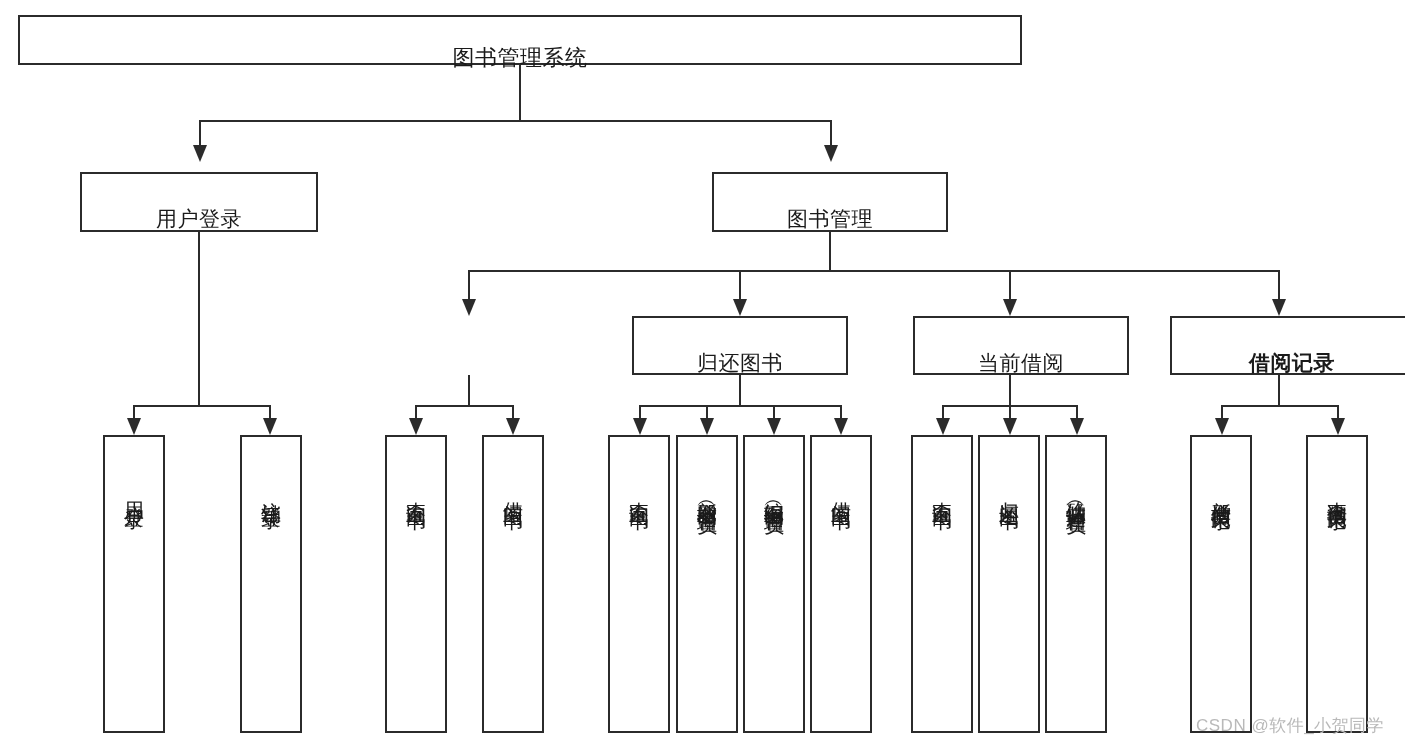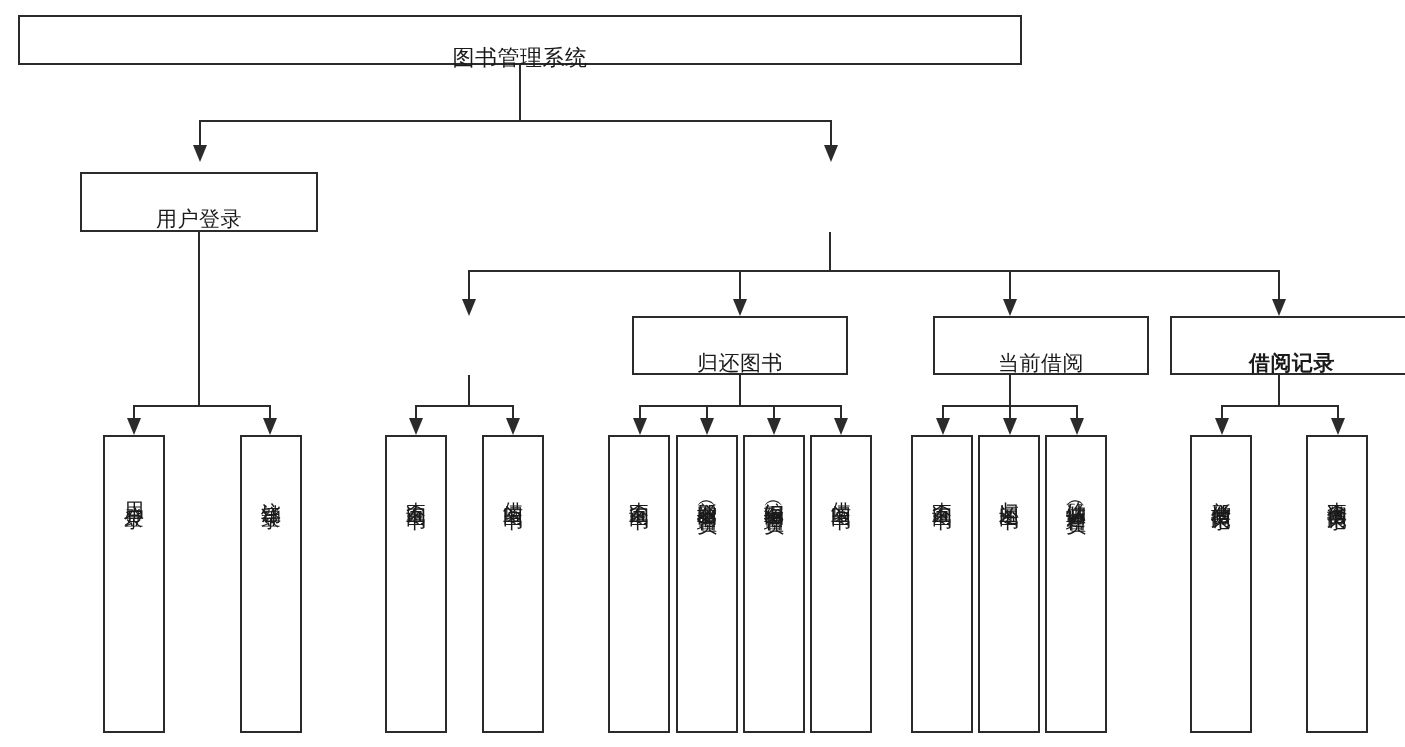--- a/index.html
+++ b/index.html
@@ -93,20 +93,23 @@
   <div class="vline" style="left:519px; top:65px; height:55px;"></div>
 
   <div class="hline" style="left:199px; top:120px; width:633px;"></div>
   <div class="vline" style="left:199px; top:120px; height:25px;"></div>
   <div class="vline" style="left:830px; top:120px; height:25px;"></div>
   <div class="arrow" style="left:193px; top:145px;"></div>
   <div class="arrow" style="left:824px; top:145px;"></div>
 
   <div class="node lvl2" style="left:80px; top:172px; width:238px; height:60px;">
     <span class="lbl">用户登录</span>
+  </div>
+  <div class="node lvl2" style="left:712px; top:172px; width:236px; height:60px;">
+    <span class="lbl">图书管理</span>
   </div>
 
   <div class="vline" style="left:198px; top:232px; height:173px;"></div>
   <div class="hline" style="left:133px; top:405px; width:138px;"></div>
   <div class="vline" style="left:133px; top:405px; height:13px;"></div>
   <div class="vline" style="left:269px; top:405px; height:13px;"></div>
   <div class="arrow" style="left:127px; top:418px;"></div>
   <div class="arrow" style="left:263px; top:418px;"></div>
 
   <div class="vline" style="left:829px; top:232px; height:38px;"></div>
@@ -116,21 +119,21 @@
   <div class="vline" style="left:1009px; top:270px; height:29px;"></div>
   <div class="vline" style="left:1278px; top:270px; height:29px;"></div>
   <div class="arrow" style="left:462px; top:299px;"></div>
   <div class="arrow" style="left:733px; top:299px;"></div>
   <div class="arrow" style="left:1003px; top:299px;"></div>
   <div class="arrow" style="left:1272px; top:299px;"></div>
 
   <div class="node lvl3" style="left:632px; top:316px; width:216px; height:59px;">
     <span class="lbl">归还图书</span>
   </div>
-  <div class="node lvl3" style="left:933px; top:316px; width:216px; height:59px;">
+  <div class="node lvl3" style="left:913px; top:316px; width:216px; height:59px;">
     <span class="lbl">当前借阅</span>
   </div>
   <div class="node lvl3" style="left:1170px; top:316px; width:244px; height:59px;font-weight:bold;">
     <span class="lbl">借阅记录</span>
   </div>
 
   <div class="vline" style="left:468px; top:375px; height:30px;"></div>
   <div class="hline" style="left:415px; top:405px; width:99px;"></div>
   <div class="vline" style="left:415px; top:405px; height:13px;"></div>
   <div class="vline" style="left:512px; top:405px; height:13px;"></div>
@@ -201,14 +204,15 @@
     <span class="lbl">确认归还（管理员）</span>
   </div>
 
   <div class="node leaf tall" style="left:1190px; top:435px; width:62px; height:298px;">
     <span class="lbl">新增借阅记录</span>
   </div>
   <div class="node leaf tall" style="left:1306px; top:435px; width:62px; height:298px;">
     <span class="lbl">查询借阅记录</span>
   </div>
 
+  <div class="watermark" style="left:1196px; top:714px;">CSDN @软件_小贺同学</div>
 
 </div>
 
 </body></html>

